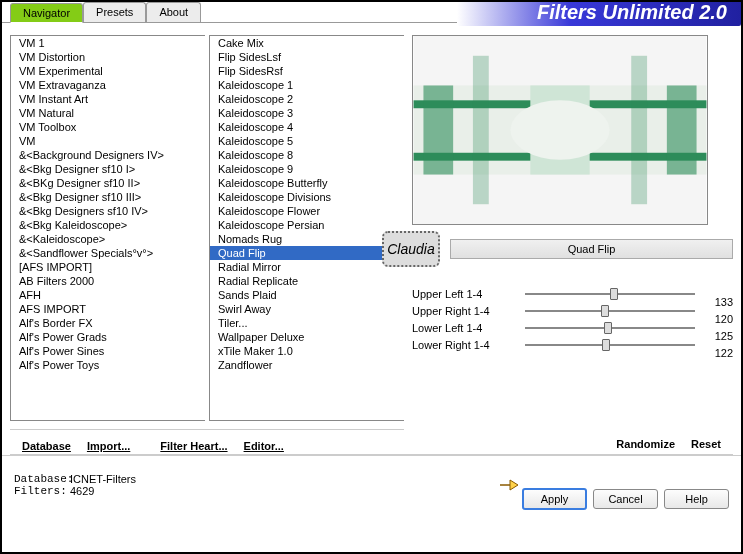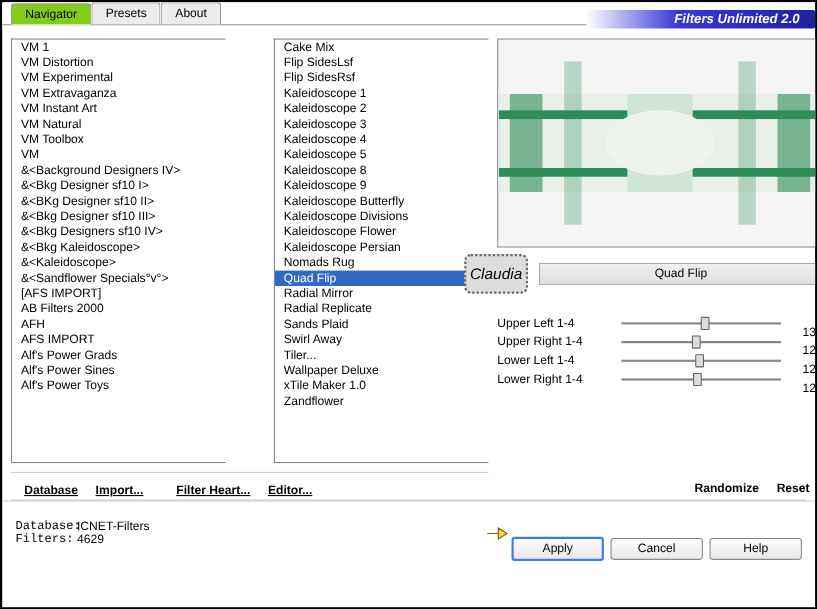--- a/index.html
+++ b/index.html
@@ -1,18 +1,18 @@
 <!DOCTYPE html>
 <html><head>
 <meta charset="utf-8">
 <style>
   * { margin: 0; padding: 0; box-sizing: border-box; font-family: Tahoma, Arial, sans-serif; }
   body { background: #fff; width: 743px; height: 554px; overflow: hidden; border: 2px solid #000; }
   .header-bar { height: 24px; background: #fff; display: flex; align-items: flex-end; }
-  .header-title { margin-left: auto; background: linear-gradient(to right, #fff 0%, #3838d8 40%, #2020a0 100%); color: #fff; font-weight: bold; font-style: italic; font-size: 12px; padding: 1px 14px 2px 80px; border-radius: 2px; text-align: right; }
+  .header-title { margin-left: auto; background: linear-gradient(to right, #fff 0%, #3838d8 40%, #2020a0 100%); color: #fff; font-weight: bold; font-style: italic; font-size: 20px; padding: 1px 14px 2px 80px; border-radius: 2px; text-align: right; }
   .tabs { display: flex; margin-top: -24px; padding-left: 8px; position: relative; z-index: 2; }
   .tab { border: 1px solid #999; border-bottom: none; padding: 3px 12px; font-size: 11px; background: #ececec; cursor: pointer; border-radius: 3px 3px 0 0; margin-right: 0; }
   .tab.active { background: #84cc16; border-bottom: 1px solid #fff; position: relative; top: 1px; }
   .tab-content { border-top: 1px solid #999; margin-top: 0; padding: 12px 8px 4px 8px; display: flex; height: 432px; }
   .listcol { border: 1px solid #888; border-right: none; background: #fff; overflow-y: scroll; height: 386px; }
   .listcol::-webkit-scrollbar { width: 17px; }
   .listcol::-webkit-scrollbar-track { background: #ece9e4; border-left: 1px solid #ccc; }
   .listcol::-webkit-scrollbar-thumb { background: #c8c8c8; border: 1px solid #999; border-radius: 2px; }
   .listcol::-webkit-scrollbar-button { background: #ece9e4; height: 17px; border: 1px solid #999; }
   .left-list { width: 195px; }
@@ -32,42 +32,42 @@
   .slider-thumb { position: absolute; top: -5px; width: 8px; height: 12px; background: #ddd; border: 1px solid #666; border-radius: 1px; }
   .slider-val { width: 30px; text-align: right; margin-top: 16px; }
   .divider { border-top: 1px solid #ccc; margin: 8px 0 4px 0; }
   .btnrow { display: flex; gap: 16px; padding: 6px 12px; font-size: 11px; }
   .btnrow .linkbtn { text-decoration: underline; cursor: pointer; }
   .footer { display: flex; padding: 4px 12px 4px 12px; align-items: center; border-top: 1px solid #ccc; }
   .footer-left { font-size: 11px; }
   .footer-left div { display: flex; }
   .footer-left .lbl { width: 56px; font-family: Liberation Mono, monospace; }
   .footer-buttons { margin-left: auto; display: flex; gap: 6px; align-items: center; }
-  .winbtn { font-size: 11px; padding: 3px 0; width: 84px; border: 1px solid #888; background: linear-gradient(#fdfdfd,#e8e8e8); border-radius: 3px; cursor: pointer; text-align: center; margin-top: 28px; }
+  .winbtn { font-size: 11px; padding: 3px 0; width: 65px; border: 1px solid #888; background: linear-gradient(#fdfdfd,#e8e8e8); border-radius: 3px; cursor: pointer; text-align: center; margin-top: 28px; }
   .winbtn.primary { border: 2px solid #3a7de0; }
   .randrow { display: flex; margin-top: auto; gap: 16px; justify-content: flex-end; padding-right: 12px; font-size: 11px; }
   .randrow span { font-weight: bold; cursor: pointer; }
   .pointer { position: absolute; width: 22px; height: 16px; pointer-events: none; z-index: 5; }
 </style>
 </head>
 <body>
 
 <div class="header-bar">
   <div class="header-title">Filters Unlimited 2.0</div>
 </div>
 
 <div class="tabs">
   <div class="tab active">Navigator</div>
   <div class="tab">Presets</div>
   <div class="tab">About</div>
 </div>
 
 <div class="tab-content">
   <div style="display:flex; flex-direction:column;">
-    <div style="display:flex;gap:40px;">
+    <div style="display:flex;">
       <div class="listcol left-list" id="left-list">
           <div class="item">VM 1</div>
           <div class="item">VM Distortion</div>
           <div class="item">VM Experimental</div>
           <div class="item">VM Extravaganza</div>
           <div class="item">VM Instant Art</div>
           <div class="item">VM Natural</div>
           <div class="item">VM Toolbox</div>
           <div class="item">VM</div>
           <div class="item">&amp;&lt;Background Designers IV&gt;</div>
@@ -75,20 +75,21 @@
           <div class="item">&amp;&lt;BKg Designer sf10 II&gt;</div>
           <div class="item">&amp;&lt;Bkg Designer sf10 III&gt;</div>
           <div class="item">&amp;&lt;Bkg Designers sf10 IV&gt;</div>
           <div class="item">&amp;&lt;Bkg Kaleidoscope&gt;</div>
           <div class="item">&amp;&lt;Kaleidoscope&gt;</div>
           <div class="item">&amp;&lt;Sandflower Specials°v°&gt;</div>
           <div class="item">[AFS IMPORT]</div>
           <div class="item">AB Filters 2000</div>
           <div class="item">AFH</div>
           <div class="item">AFS IMPORT</div>
+          <div class="item">Alf's Border FX</div>
           <div class="item">Alf's Power Grads</div>
           <div class="item">Alf's Power Sines</div>
           <div class="item">Alf's Power Toys</div>
         </div>
       <div class="listcol mid-list" id="mid-list">
           <div class="item">Cake Mix</div>
           <div class="item">Flip SidesLsf</div>
           <div class="item">Flip SidesRsf</div>
           <div class="item">Kaleidoscope 1</div>
           <div class="item">Kaleidoscope 2</div>

